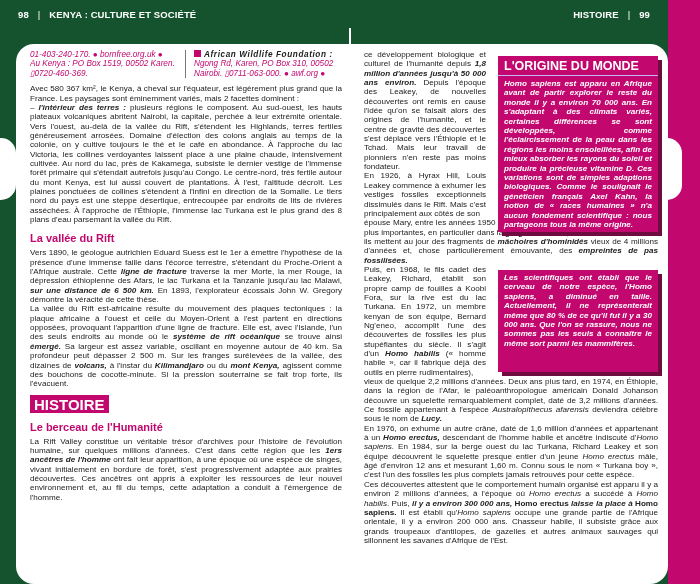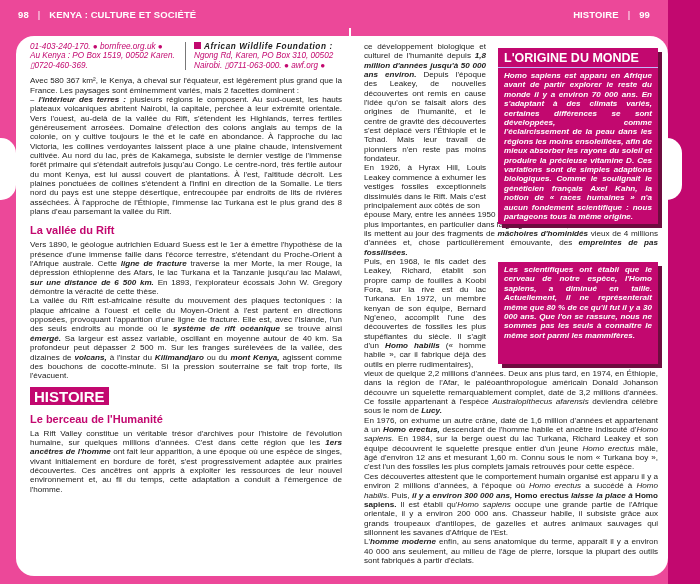--- a/index.html
+++ b/index.html
@@ -1,19 +1,19 @@
 <!DOCTYPE html>
 <html><head>
 <meta charset="utf-8">
 <style>
   * { box-sizing: border-box; margin: 0; padding: 0; }
   html, body { width: 700px; height: 584px; overflow: hidden; background: #c2086f; }
   body { position: relative; font-family: "Liberation Sans", sans-serif; color: #222; }
-  .spread { position: absolute; left: 0; top: 0; width: 668px; height: 584px; background: #ec4899; }
-  .page { position: absolute; top: 36px; height: 540px; background: #fff; overflow: hidden; }
+  .spread { position: absolute; left: 0; top: 0; width: 668px; height: 584px; background: #14532d; }
+  .page { position: absolute; top: 44px; height: 540px; background: #fff; overflow: hidden; }
   .page.left { left: 16px; width: 334px; border-radius: 18px 0 0 18px; }
   .page.right { left: 350px; width: 318px; border-radius: 0 18px 18px 0; }
   .gutter { position: absolute; left: 349px; top: 28px; width: 2px; height: 540px; background: #fff; }
   .head { position: absolute; top: 9px; color: #fff; font-weight: bold; font-size: 9.5px; letter-spacing: 0.1px; }
   .head.left { left: 18px; }
   .head.right { right: 18px; }
   .head .sep { display: inline-block; margin: 0 9px; font-weight: normal; }
   .tab-hole { position: absolute; width: 30px; height: 62px; background: #fff; border-radius: 31px; top: 138px; }
   .tab-hole.l { left: -14px; }
   .tab-hole.r { right: -14px; }
@@ -83,21 +83,20 @@
 
   <div class="page right">
     <div class="content">
       <p class="float-col"><span>ce développement biologique et culturel de l'humanité depuis </span><span class="bi">1,8 million d'années jusqu'à 50 000 ans environ.</span><span> Depuis l'époque des Leakey, de nouvelles découvertes ont remis en cause l'idée qu'on se faisait alors des origines de l'humanité, et le centre de gravité des découvertes s'est déplacé vers l'Éthiopie et le Tchad. Mais leur travail de pionniers n'en reste pas moins fondateur.</span></p>
       <p class="float-col">En 1926, à Hyrax Hill, Louis Leakey commence à exhumer les vestiges fossiles exceptionnels dissimulés dans le Rift. Mais c'est principalement aux côtés de son</p>
       <p><span>épouse Mary, entre les années 1950 et 1970, qu'il va réaliser ses découvertes les plus importantes, en particulier dans la </span><span class="bi">gorge d'Olduvai,</span><span> en Tanzanie. Ensemble, ils mettent au jour des fragments de </span><span class="bi">mâchoires d'hominidés</span><span> vieux de 4 millions d'années et, chose particulièrement émouvante, des </span><span class="bi">empreintes de pas fossilisées.</span></p>
       <p class="float-col"><span>Puis, en 1968, le fils cadet des Leakey, Richard, établit son propre camp de fouilles à Koobi Fora, sur la rive est du lac Turkana. En 1972, un membre kenyan de son équipe, Bernard Ng'eneo, accomplit l'une des découvertes de fossiles les plus stupéfiantes du siècle. Il s'agit d'un </span><span class="bi">Homo habilis</span><span> (« homme habile », car il fabrique déjà des outils en pierre rudimentaires),</span></p>
       <p><span>vieux de quelque 2,2 millions d'années. Deux ans plus tard, en 1974, en Éthiopie, dans la région de l'Afar, le paléoanthropologue américain Donald Johanson découvre un squelette remarquablement complet, daté de 3,2 millions d'années. Ce fossile appartenant à l'espèce </span><i>Australopithecus afarensis</i><span> deviendra célèbre sous le nom de </span><span class="bi">Lucy.</span></p>
       <p><span>En 1976, on exhume un autre crâne, daté de 1,6 million d'années et appartenant à un </span><span class="bi">Homo erectus,</span><span> descendant de l'homme habile et ancêtre indiscuté d'</span><i>Homo sapiens.</i><span> En 1984, sur la berge ouest du lac Turkana, Richard Leakey et son équipe découvrent le squelette presque entier d'un jeune </span><i>Homo erectus</i><span> mâle, âgé d'environ 12 ans et mesurant 1,60 m. Connu sous le nom « Turkana boy », c'est l'un des fossiles les plus complets jamais retrouvés pour cette espèce.</span></p>
       <p><span>Ces découvertes attestent que le comportement humain organisé est apparu il y a environ 2 millions d'années, à l'époque où </span><i>Homo erectus</i><span> a succédé à </span><i>Homo habilis</i><span>. Puis, </span><span class="bi">il y a environ 300 000 ans,</span><b> Homo erectus </b><span class="bi">laisse la place à</span><b> Homo sapiens.</b><span> Il est établi qu'</span><i>Homo sapiens</i><span> occupe une grande partie de l'Afrique orientale, il y a environ 200 000 ans. Chasseur habile, il subsiste grâce aux grands troupeaux d'antilopes, de gazelles et autres animaux sauvages qui sillonnent les savanes d'Afrique de l'Est.</span></p>
-      <p><span>L'</span><span class="bi">homme moderne</span><span> enfin, au sens anatomique du terme, apparaît il y a environ 40 000 ans seulement, au milieu de l'âge de pierre, lorsque la plupart des outils sont fabriqués à partir d'éclats.</span></p>
     </div>
 
     <div class="box" style="left:148px; top:12px; width:160px; height:176px;">
       <h3>L'ORIGINE DU MONDE</h3>
       <div class="bt">Homo sapiens est apparu en Afrique avant de partir explorer le reste du monde il y a environ 70 000 ans. En s'adaptant à des climats variés, certaines différences se sont développées, comme l'éclaircissement de la peau dans les régions les moins ensoleillées, afin de mieux absorber les rayons du soleil et produire la précieuse vitamine D. Ces variations sont de simples adaptions biologiques. Comme le soulignait le généticien français Axel Kahn, la notion de « races humaines » n'a aucun fondement scientifique : nous partageons tous la même origine.</div>
     </div>
 
     <div class="box" style="left:148px; top:226px; width:160px; height:102px;">
       <div class="bt">Les scientifiques ont établi que le cerveau de notre espèce, l'Homo sapiens, a diminué en taille. Actuellement, il ne représenterait même que 80 % de ce qu'il fut il y a 30 000 ans. Que l'on se rassure, nous ne sommes pas les seuls à connaître le même sort parmi les mammifères.</div>
     </div>

